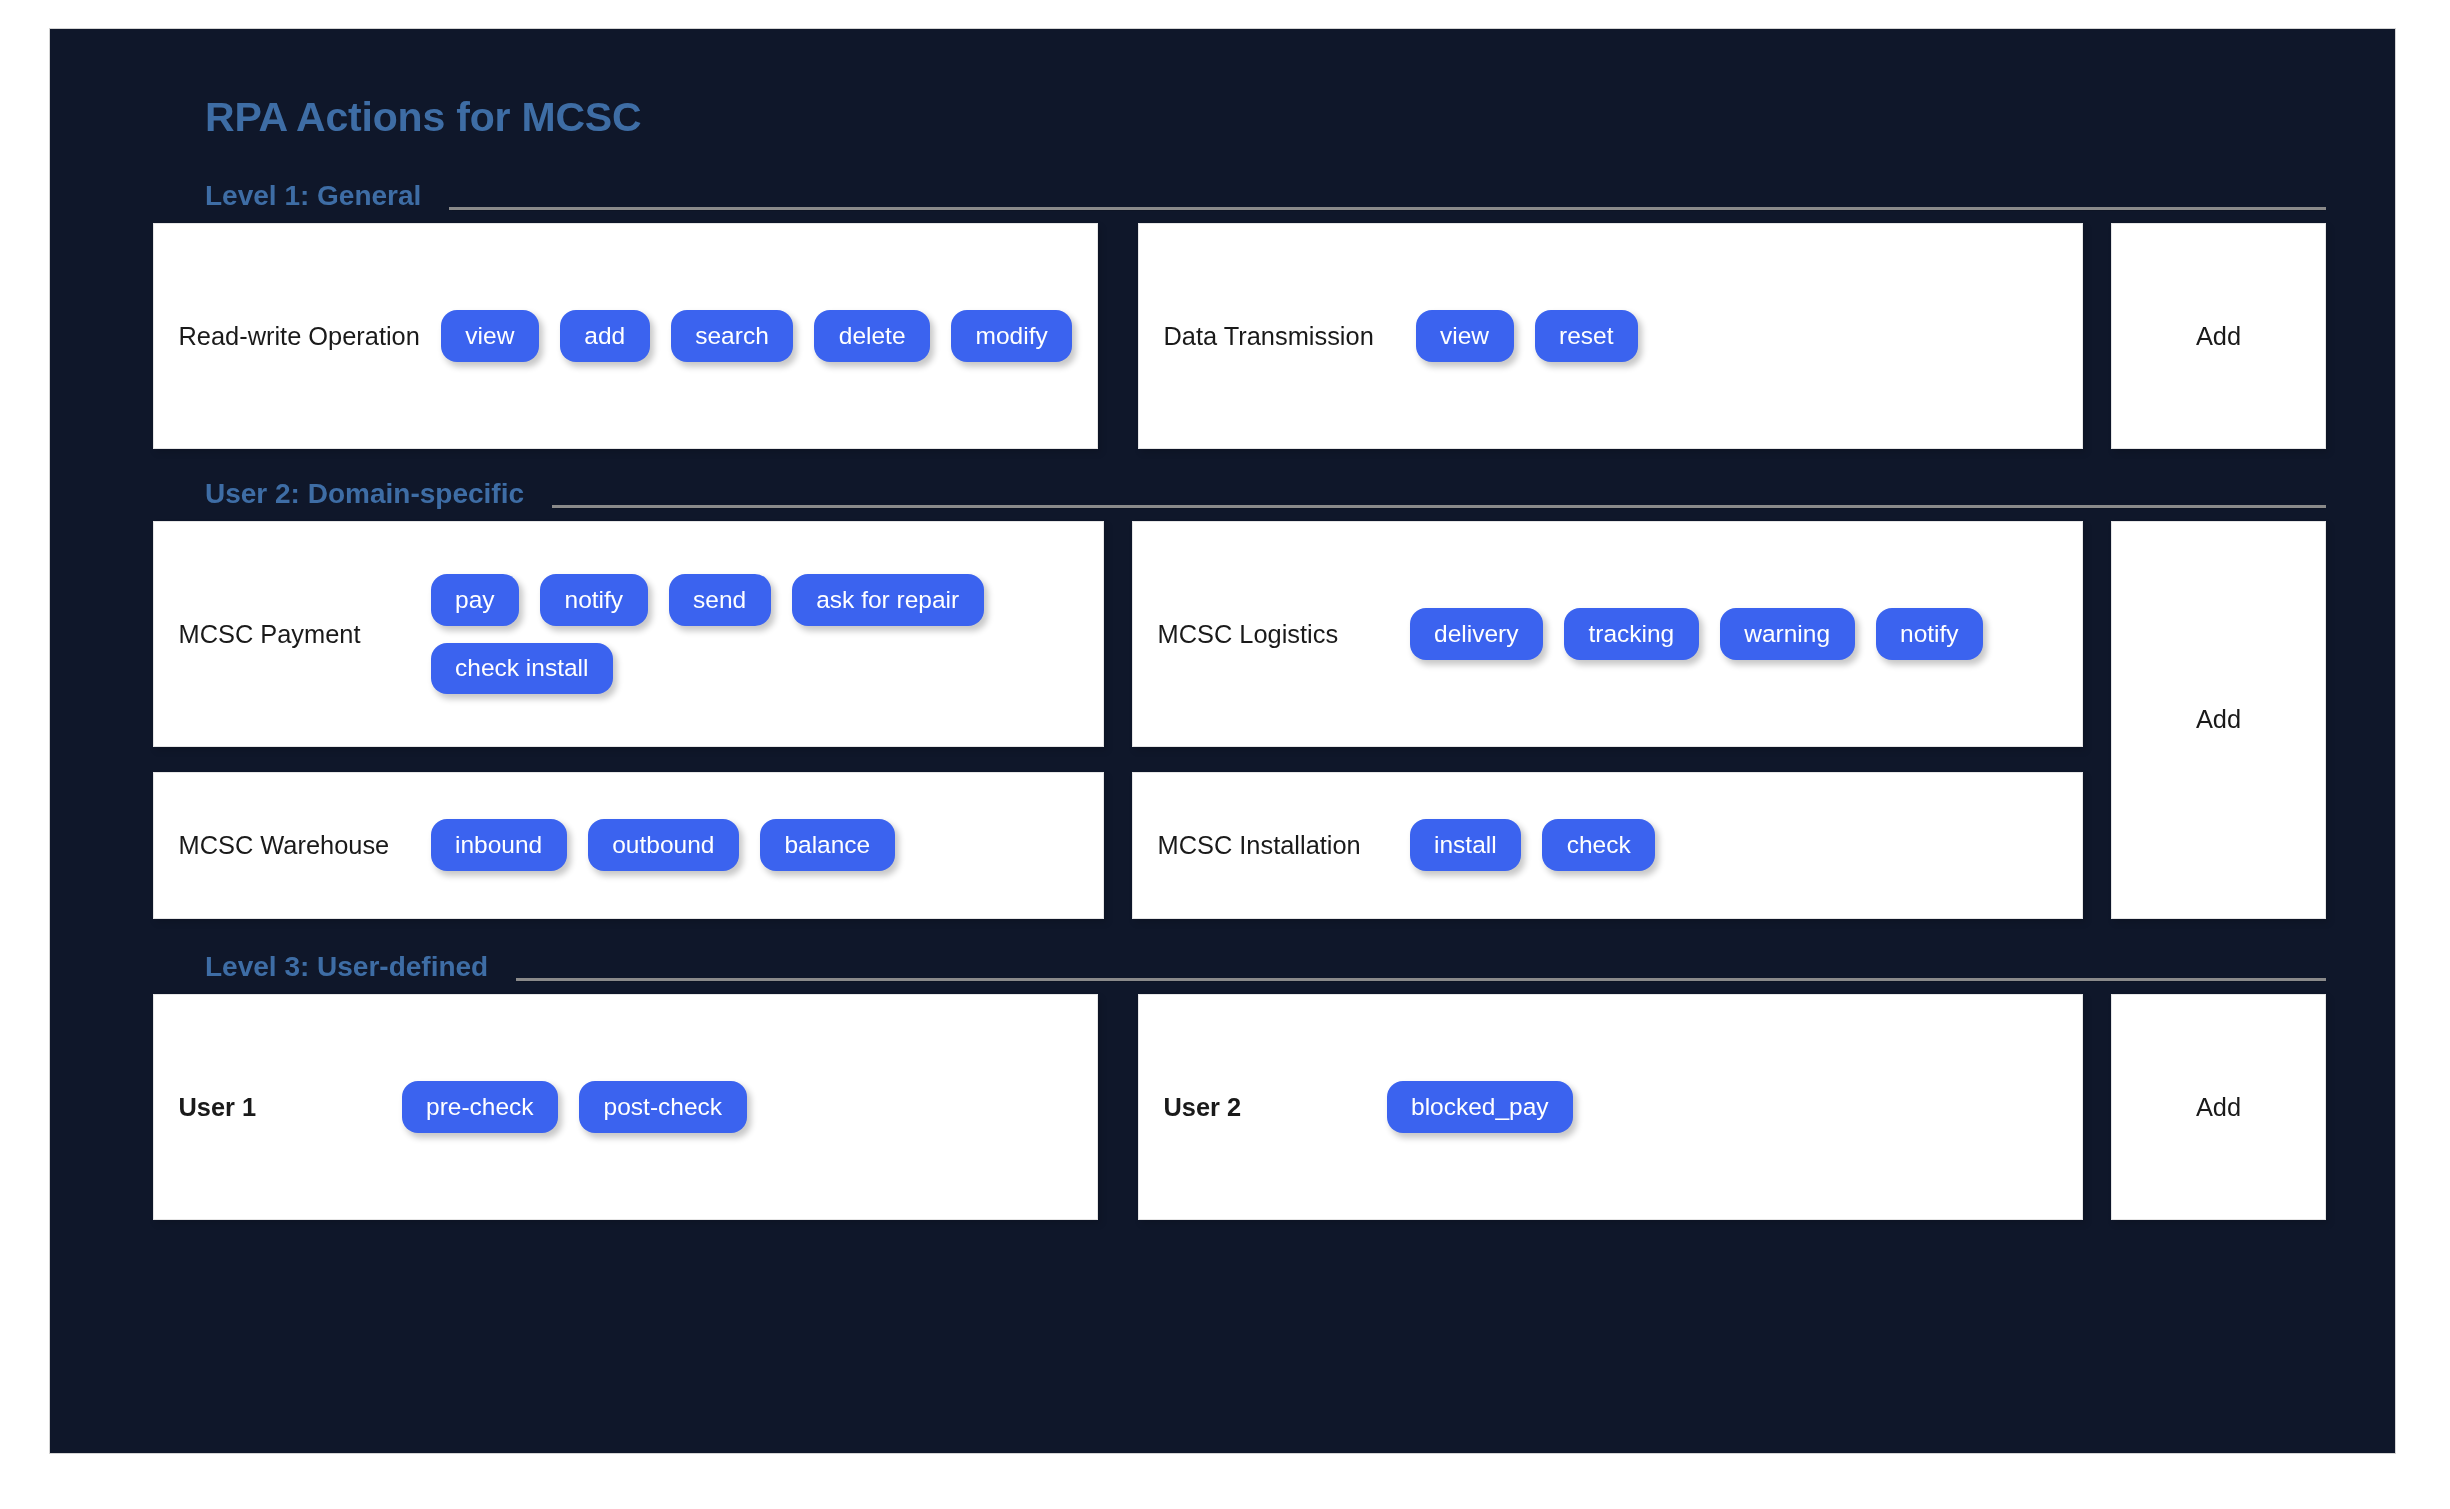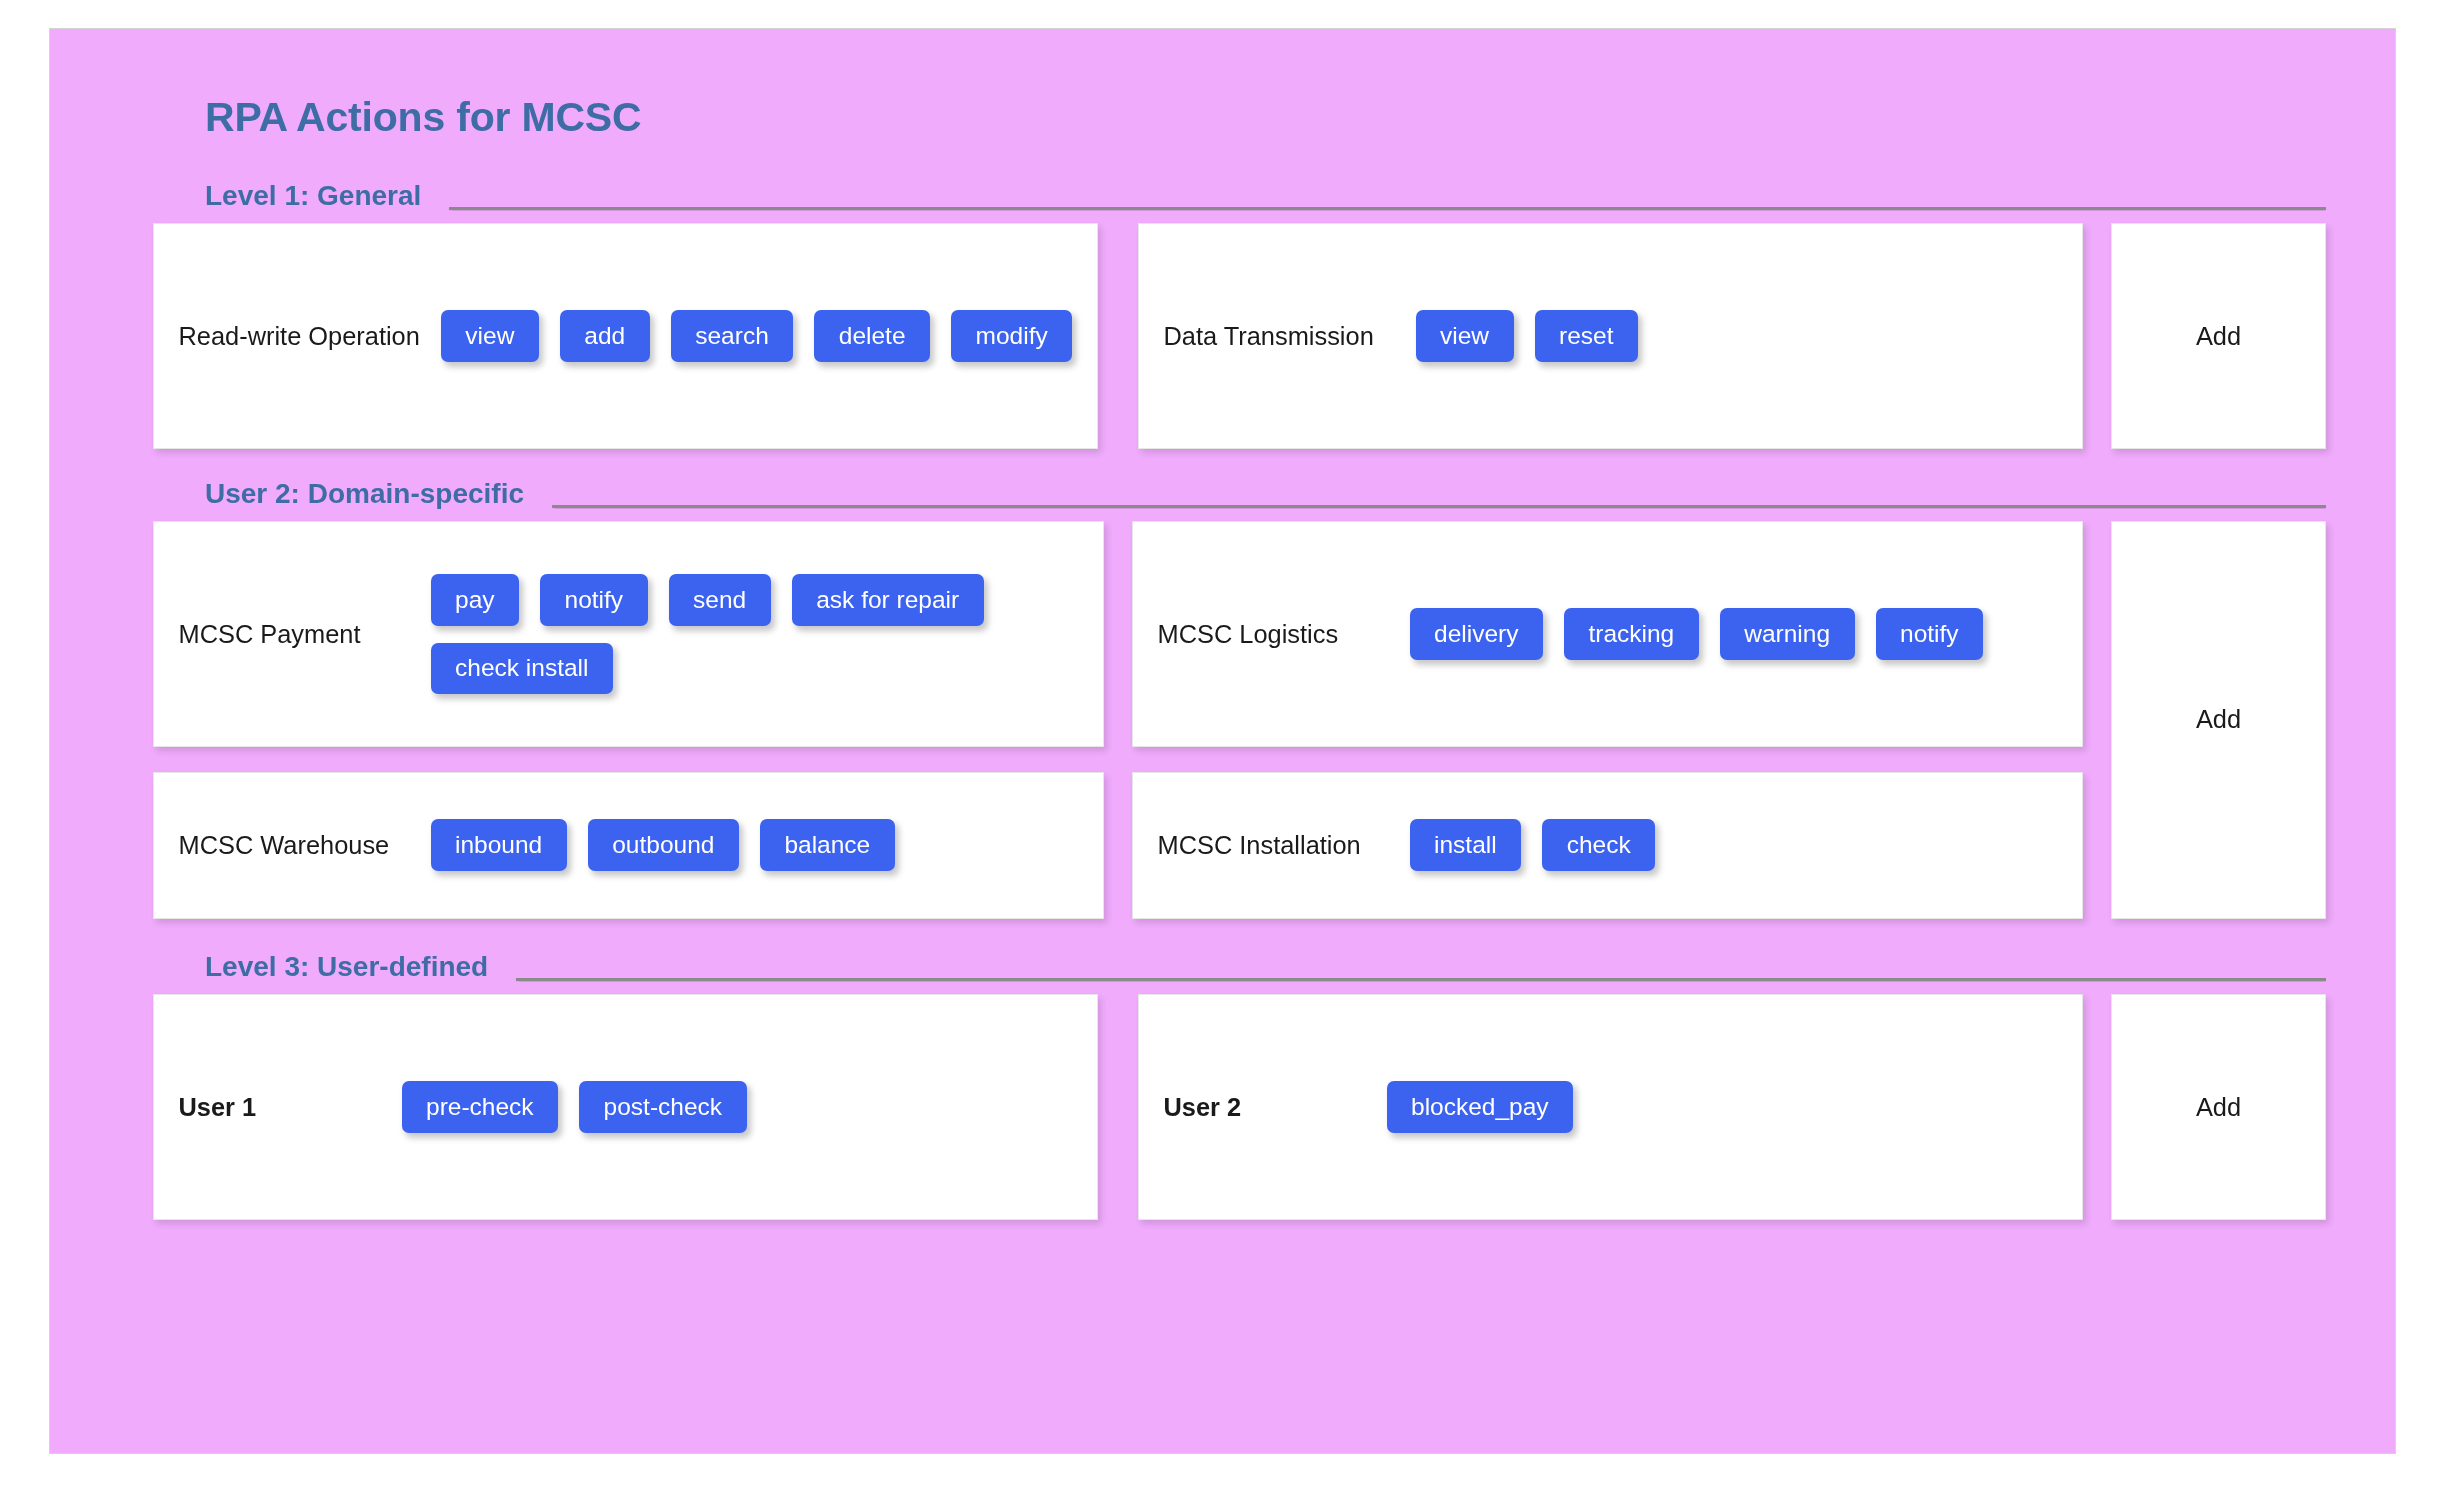--- a/index.html
+++ b/index.html
@@ -14,21 +14,21 @@
     -webkit-font-smoothing: antialiased;
   }
 
   
   .frame {
     position: absolute;
     left: 49px;
     top: 28px;
     width: 2347px;
     height: 1426px;
-    background: #f0abfc;
+    background: #0f172a;
     border: 1.9px solid #d4d4d4;
     box-sizing: border-box;
   }
 
   .inner {
     position: absolute;
     left: 103px;
     top: 66px;
     width: 2173px;
   }
@@ -124,21 +124,21 @@
     gap: 17px 21px;
     align-content: center;
     flex: 1 1 auto;
     min-width: 0;
   }
 
   .chip {
     background: #3b63ef;
     color: #ffffff;
     font-size: 24.5px;
-    border-radius: 7px;
+    border-radius: 16px;
     padding: 10.3px 24.5px;
     box-shadow: 3.8px 4.7px 6.6px rgba(0,0,0,0.22);
     white-space: nowrap;
     border: none;
     font-family: "Liberation Sans", sans-serif;
     line-height: 1.25;
     cursor: pointer;
   }
 
   

